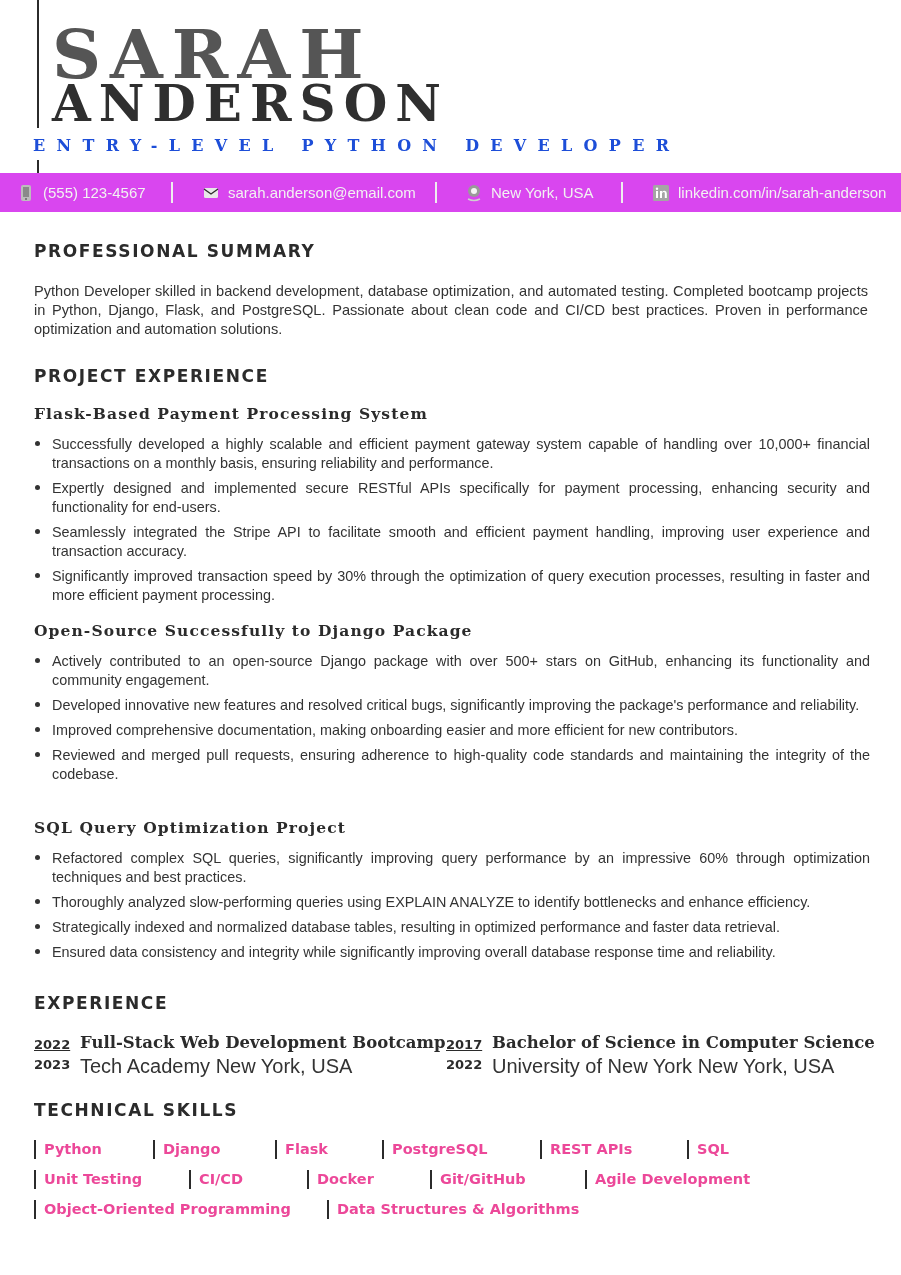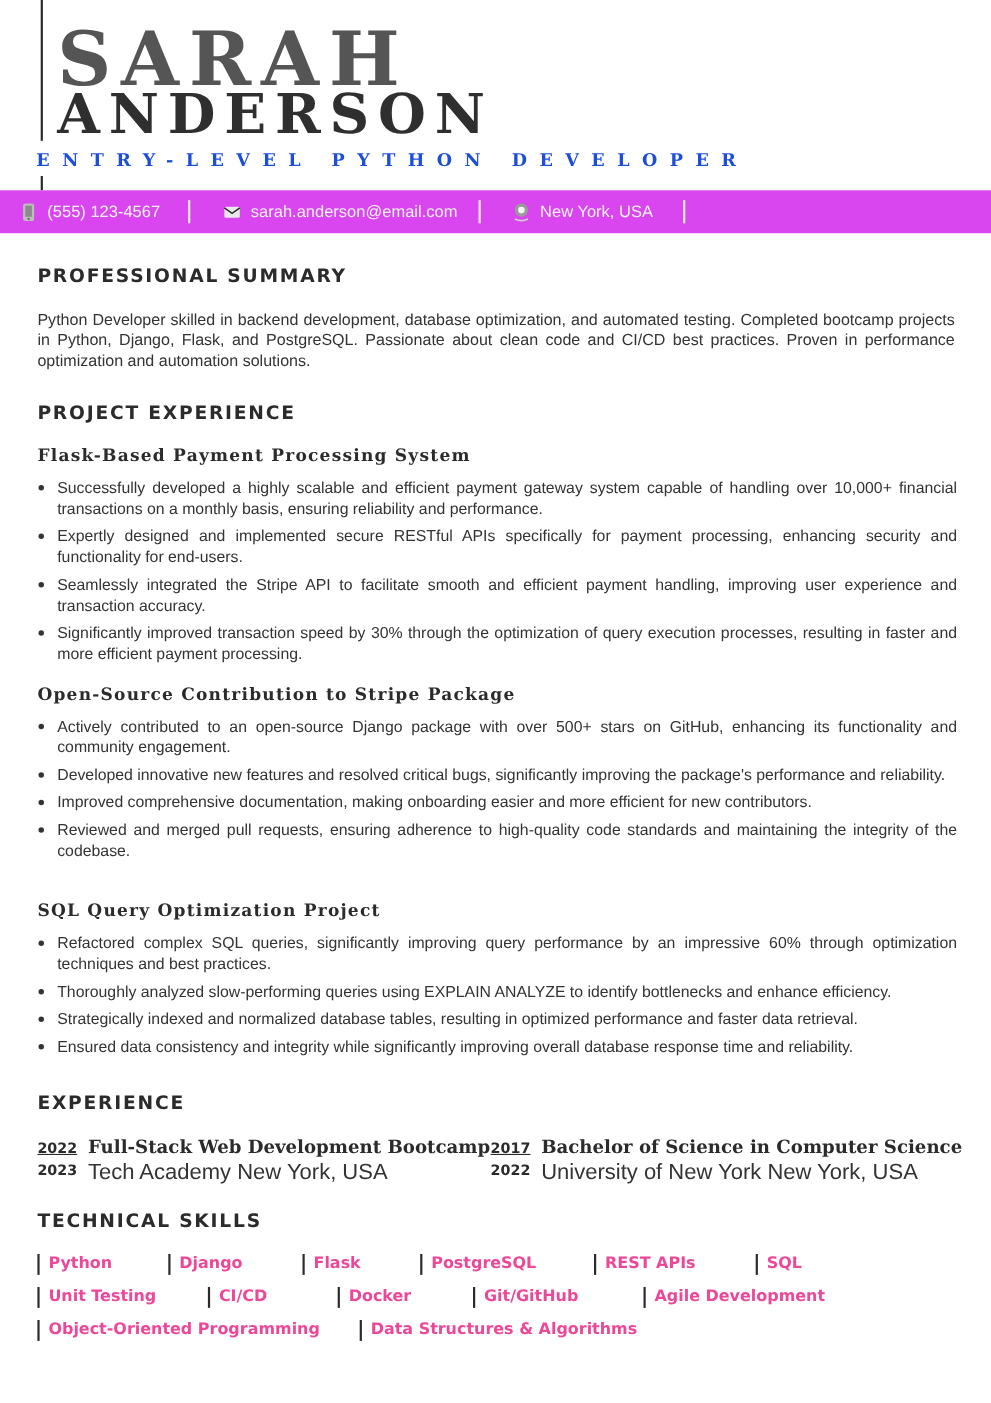--- a/index.html
+++ b/index.html
@@ -118,36 +118,47 @@
       <svg width="16" height="18" viewBox="0 0 16 18">
           <circle cx="8" cy="7" r="6" fill="#9a9a9a"></circle>
           <circle cx="8" cy="7" r="3" fill="#f5f5f5"></circle>
           <path d="M2 15 Q8 18 14 15" stroke="#cfcfcf" stroke-width="1.5" fill="none"></path>
         </svg>
     </span>
     <span>New York, USA</span>
   </div>
   <div class="sep" style="left:621px"></div>
 
+  <div class="contact-item" style="left:653px">
+    <span class="ico">
+      <svg width="16" height="16" viewBox="0 0 16 16">
+          <rect x="0" y="0" width="16" height="16" rx="1.5" fill="#a5a5a5"></rect>
+          <rect x="3" y="6" width="2" height="7" fill="#fff"></rect>
+          <circle cx="4" cy="3.8" r="1.2" fill="#fff"></circle>
+          <path d="M7 6 h2 v1 q1-1.3 2.6-1.2 q2.2 0.2 2.2 2.8 V13 h-2 V8.2 q0-1.3-1.1-1.3 q-1.7 0-1.7 1.6 V13 H7 Z" fill="#fff"></path>
+        </svg>
+    </span>
+    <span>linkedin.com/in/sarah-anderson</span>
+  </div>
 </div>
 
 <div class="section-title" style="top:241px">PROFESSIONAL SUMMARY</div>
 <p class="summary">Python Developer skilled in backend development, database optimization, and automated testing. Completed bootcamp projects in Python, Django, Flask, and PostgreSQL. Passionate about clean code and CI/CD best practices. Proven in performance optimization and automation solutions.</p>
 
 <div class="section-title" style="top:366px">PROJECT EXPERIENCE</div>
 
 <div class="proj-title" style="top:404px">Flask-Based Payment Processing System</div>
 <ul class="bullets" style="top:435px">
   <li>Successfully developed a highly scalable and efficient payment gateway system capable of handling over 10,000+ financial transactions on a monthly basis, ensuring reliability and performance.</li>
   <li>Expertly designed and implemented secure RESTful APIs specifically for payment processing, enhancing security and functionality for end-users.</li>
   <li>Seamlessly integrated the Stripe API to facilitate smooth and efficient payment handling, improving user experience and transaction accuracy.</li>
   <li>Significantly improved transaction speed by 30% through the optimization of query execution processes, resulting in faster and more efficient payment processing.</li>
 </ul>
 
-<div class="proj-title" style="top:621px">Open-Source Contribution to Stripe Package</div>
+<div class="proj-title" style="top:621px">Open-Source Successfully to Django Package</div>
 <ul class="bullets" style="top:652px">
   <li>Actively contributed to an open-source Django package with over 500+ stars on GitHub, enhancing its functionality and community engagement.</li>
   <li>Developed innovative new features and resolved critical bugs, significantly improving the package's performance and reliability.</li>
   <li>Improved comprehensive documentation, making onboarding easier and more efficient for new contributors.</li>
   <li>Reviewed and merged pull requests, ensuring adherence to high-quality code standards and maintaining the integrity of the codebase.</li>
 </ul>
 
 <div class="proj-title" style="top:818px">SQL Query Optimization Project</div>
 <ul class="bullets" style="top:849px">
   <li>Refactored complex SQL queries, significantly improving query performance by an impressive 60% through optimization techniques and best practices.</li>

